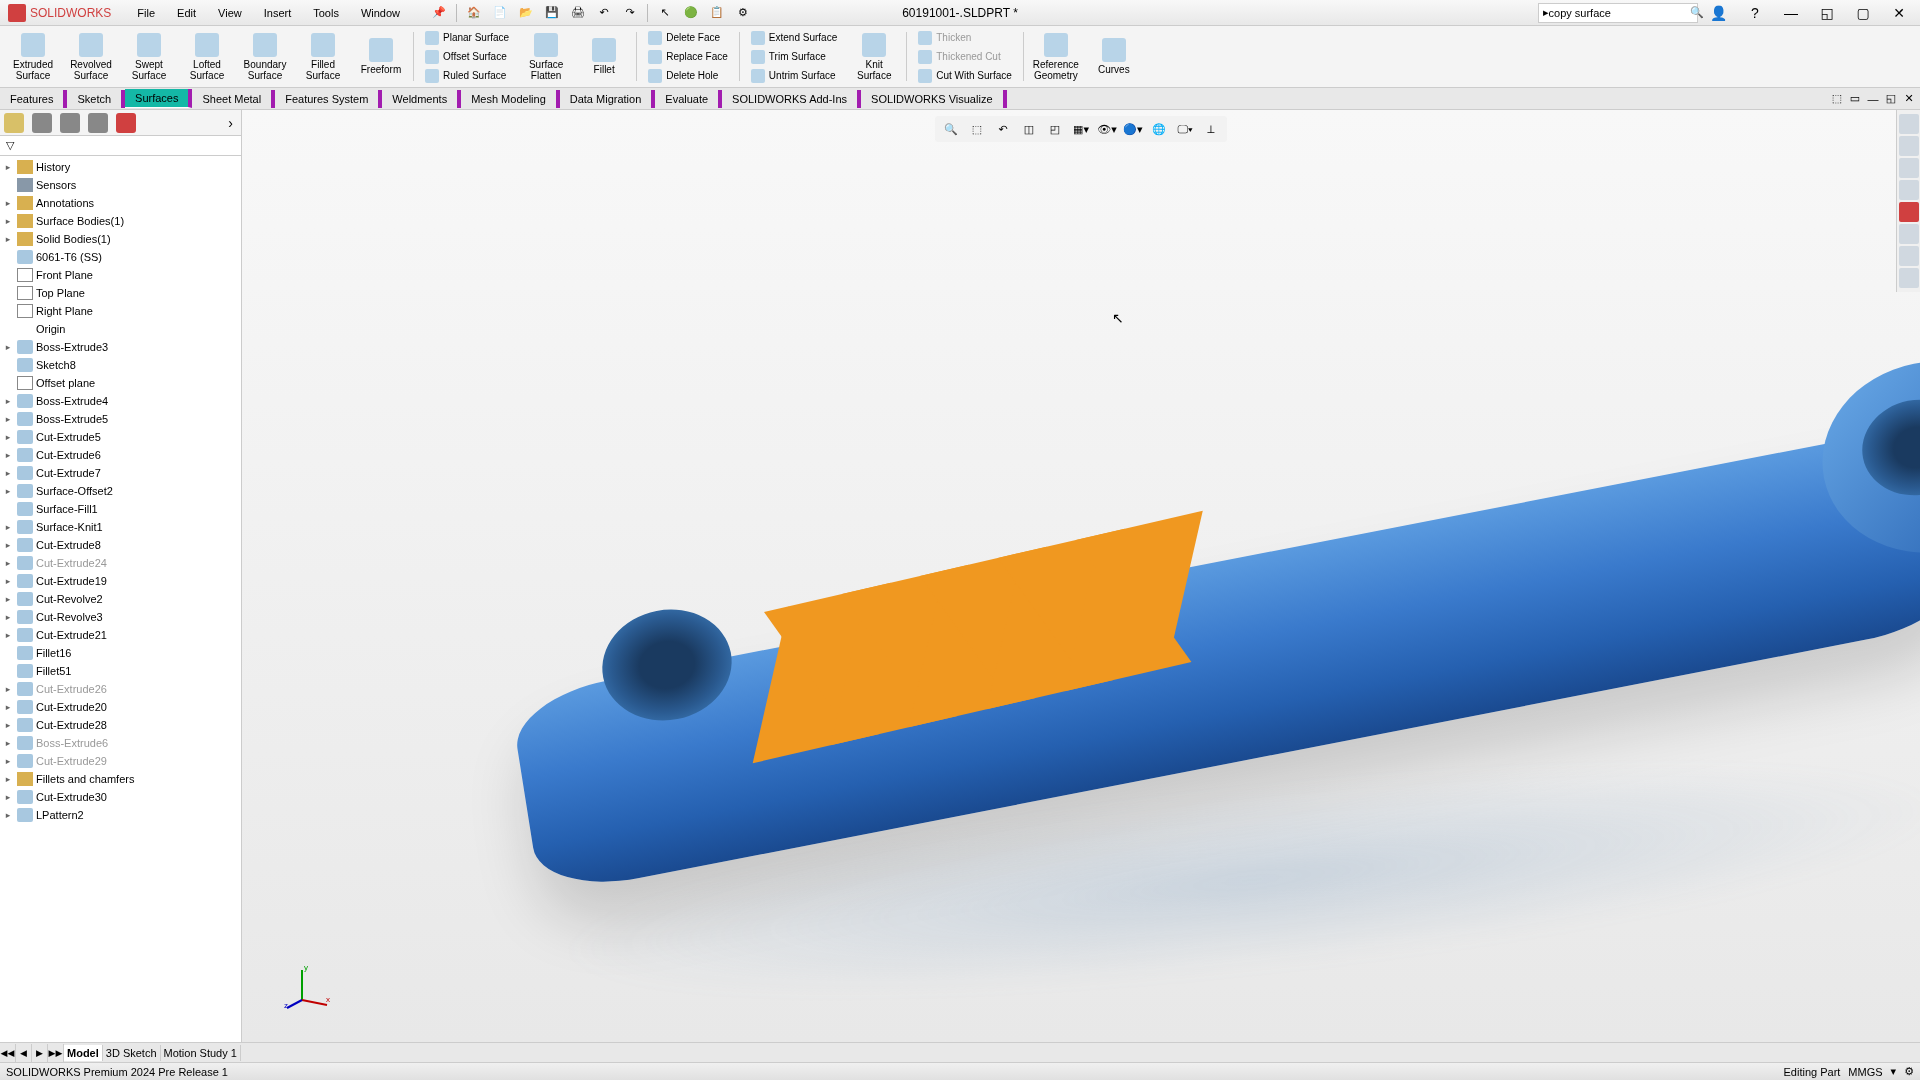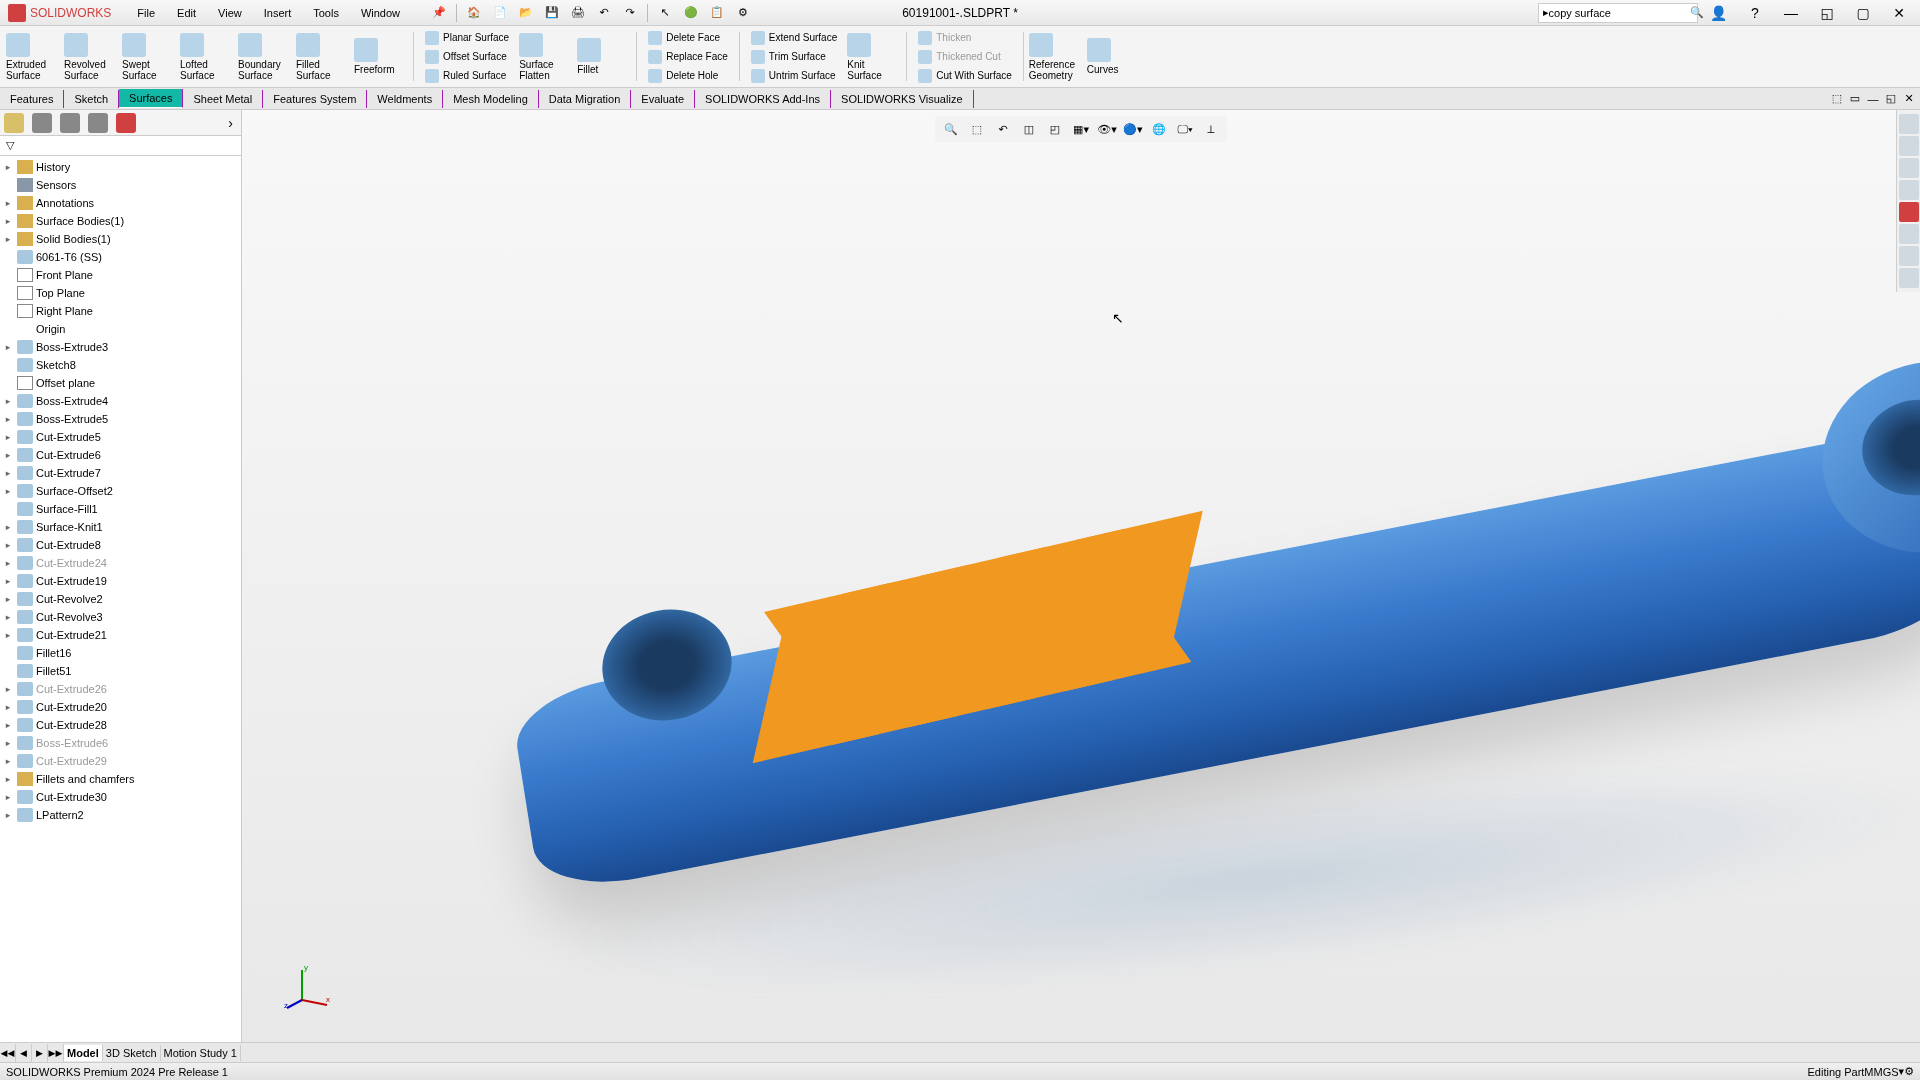--- a/index.html
+++ b/index.html
@@ -13,30 +13,30 @@
 .qat { display: flex; align-items: center; gap: 4px; margin-left: 20px; }
 .qat-btn { width: 22px; height: 22px; display: flex; align-items: center; justify-content: center; cursor: pointer; border: 1px solid transparent; }
 .qat-sep { width: 1px; height: 18px; background: #bbb; margin: 0 2px; }
 .doc-title { position: absolute; left: 50%; transform: translateX(-50%); font-size: 12px; }
 .search-box { margin-left: auto; display: flex; align-items: center; background: #fff; border: 1px solid #ccc; padding: 1px 4px; width: 160px; height: 20px; }
 .search-box input { border: none; outline: none; flex: 1; font-size: 11px; }
 .title-right { display: flex; align-items: center; gap: 6px; margin: 0 6px; }
 .win-btn { width: 30px; height: 22px; display: flex; align-items: center; justify-content: center; cursor: pointer; font-size: 14px; }
 
 .ribbon { height: 62px; background: #f4f4f4; border-bottom: 1px solid #ccc; display: flex; align-items: stretch; padding: 2px 4px; }
-.ribbon-btn-big { width: 58px; display: flex; flex-direction: column; align-items: flex-start; justify-content: center; padding: 2px; cursor: pointer; text-align: center; line-height: 1.1; font-size: 10px; }
+.ribbon-btn-big { width: 58px; display: flex; flex-direction: column; align-items: center; justify-content: center; padding: 2px; cursor: pointer; text-align: center; line-height: 1.1; font-size: 10px; }
 .ribbon-icon-big { width: 24px; height: 24px; background: #b8d4e8; border-radius: 3px; margin-bottom: 2px; }
 .ribbon-sep { width: 1px; background: #ccc; margin: 4px 3px; }
 .ribbon-col { display: flex; flex-direction: column; justify-content: space-around; padding: 0 2px; }
 .ribbon-btn-small { display: flex; align-items: center; padding: 1px 6px; cursor: pointer; font-size: 10px; white-space: nowrap; }
 .ribbon-btn-small.disabled { color: #999; }
 .ribbon-icon-sm { width: 14px; height: 14px; background: #b8d4e8; margin-right: 4px; border-radius: 2px; }
 
 .tabstrip { height: 22px; background: #e8e8e8; display: flex; align-items: center; border-bottom: 1px solid #ccc; position: relative; }
-.tab { padding: 3px 10px; cursor: pointer; font-size: 11px; border-right: 1px solid #a21caf; }
+.tab { padding: 3px 10px; cursor: pointer; font-size: 11px; border-right: 4px solid #a21caf; }
 .tab.active { background: #14b8a6; border-bottom: 1px solid #fff; }
 .tabstrip-right { position: absolute; right: 4px; display: flex; gap: 4px; }
 .ts-icon { width: 14px; height: 14px; cursor: pointer; display: flex; align-items: center; justify-content: center; font-size: 11px; }
 
 .main { display: flex; height: calc(100% - 26px - 62px - 22px - 20px - 18px); position: relative; }
 .feature-panel { width: 242px; background: #fff; border-right: 1px solid #ccc; display: flex; flex-direction: column; }
 .panel-tabs { height: 26px; display: flex; align-items: center; border-bottom: 1px solid #ccc; background: #f4f4f4; padding: 0 4px; gap: 8px; }
 .panel-tab-icon { width: 20px; height: 20px; background: #d8c068; border-radius: 3px; cursor: pointer; }
 .panel-tab-icon.alt { background: #888; }
 .panel-tab-arrow { margin-left: auto; cursor: pointer; font-size: 14px; padding: 0 4px; }
@@ -78,21 +78,21 @@
 .right-toolbar { position: absolute; right: 0; top: 0; width: 24px; background: #f0f0f0; border-left: 1px solid #ccc; display: flex; flex-direction: column; gap: 2px; padding: 4px 2px; }
 .rt-btn { width: 20px; height: 20px; background: #d0d8e0; border-radius: 2px; cursor: pointer; }
 
 .bottom-tabs { height: 20px; background: #e8e8e8; display: flex; align-items: center; border-top: 1px solid #ccc; }
 .vcr { display: flex; }
 .vcr-btn { width: 16px; height: 18px; display: flex; align-items: center; justify-content: center; border-right: 1px solid #ccc; cursor: pointer; font-size: 9px; }
 .btab { padding: 2px 3px; cursor: pointer; font-size: 11px; border-right: 1px solid #ccc; }
 .btab.active { background: #fff; font-weight: bold; }
 
 .statusbar { height: 18px; background: linear-gradient(#f0f0f0, #e0e0e0); display: flex; align-items: center; padding: 0 6px; font-size: 11px; border-top: 1px solid #ccc; }
-.status-right { margin-left: auto; display: flex; gap: 0; align-items: center; }
+.status-right { margin-left: auto; display: flex; gap: 8px; align-items: center; }
 </style>
 </head>
 <body>
 
 <div class="titlebar">
   <div class="logo">
     <div class="logo-icon"></div>
     <span>SOLIDWORKS</span>
   </div>
   <div class="menubar" id="menubar">

